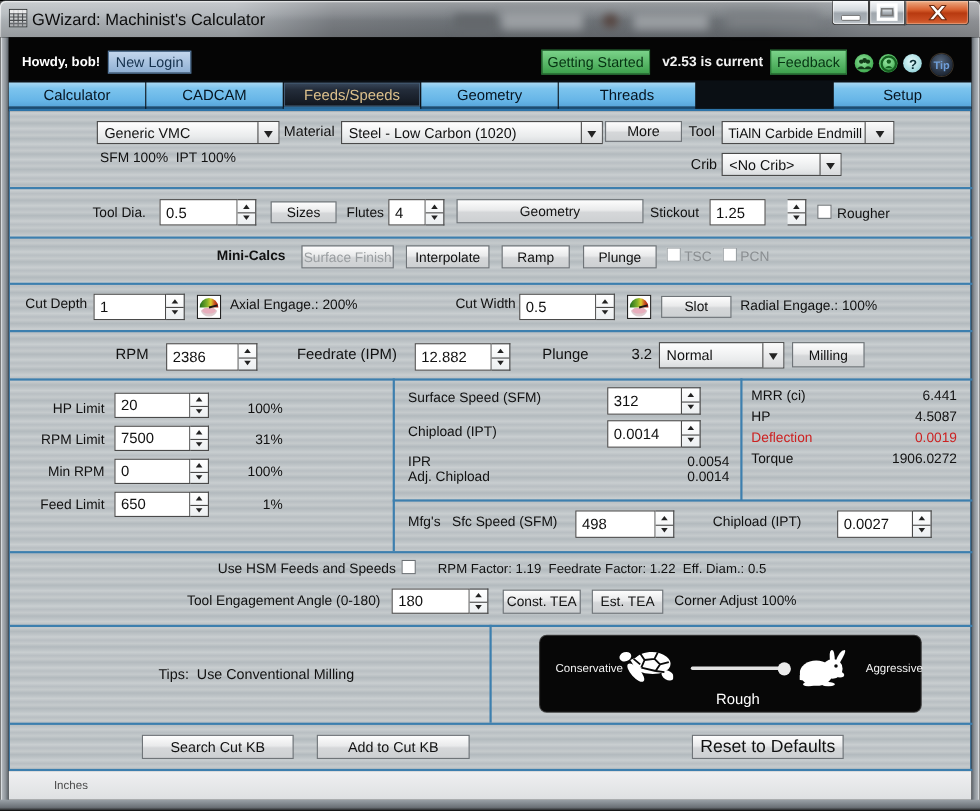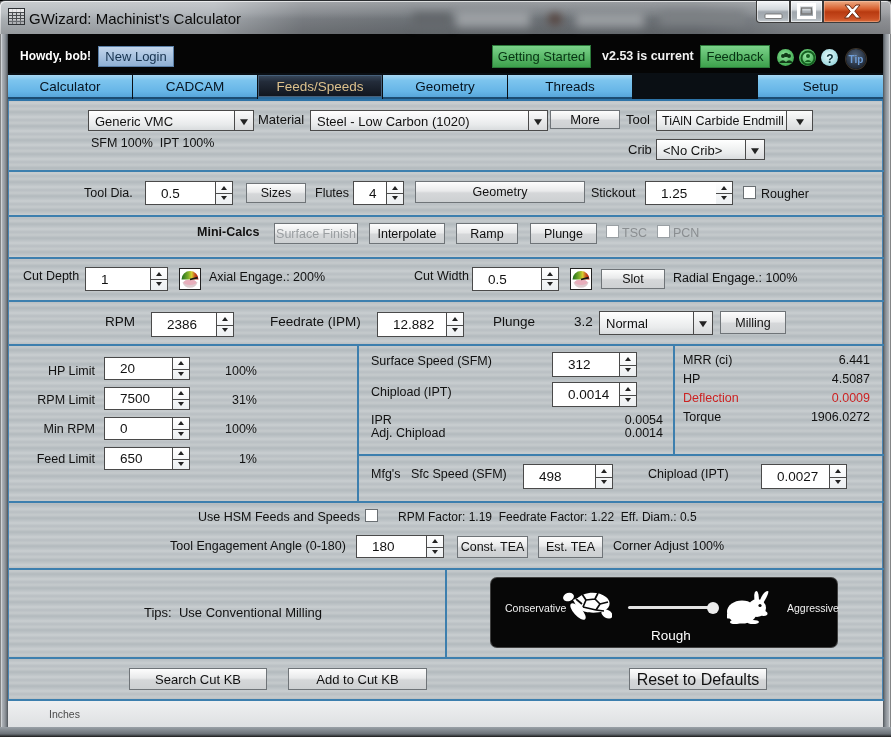--- a/index.html
+++ b/index.html
@@ -51,21 +51,21 @@
 #tabline { position:absolute; left:8px; top:99px; width:875px; height:2px; background:#2e74a8; }
 
 #main { position:absolute; left:8px; top:101px; width:875px; height:600px; border-left:1px solid #4a85b2; border-right:1px solid #4a85b2;
   background:repeating-linear-gradient(#bfc5c8 0px, #c9ced0 2px, #b9bfc3 5px, #c5cacc 8px, #b3babe 11px, #bfc5c8 14px); }
 #statusbar { position:absolute; left:8px; top:701px; width:875px; height:26px;
   background:linear-gradient(#eff0f1,#dee0e2); }
 #statusbar span { position:absolute; left:41px; top:7px; font-size:10.5px; color:#4a4a4a; }
 
 .lbl { position:absolute; font-size:12.5px; color:#111; white-space:nowrap; }
 .inp { position:absolute; background:#fff; border:1px solid #4a4a4a; font-size:13.5px; color:#111;
-  padding-left:15px; display:flex; align-items:center; }
+  padding-left:5px; display:flex; align-items:center; }
 .spin { position:absolute; width:17px; background:linear-gradient(#ffffff,#eceff1); border:1px solid #4a4a4a; border-left:none; }
 .spin:before, .spin:after { content:""; position:absolute; left:50%; transform:translateX(-50%);
   border-left:3.5px solid transparent; border-right:3.5px solid transparent; }
 .spin:before { top:16%; border-bottom:4.5px solid #222; }
 .spin:after { bottom:16%; border-top:4.5px solid #222; }
 .spin i { position:absolute; left:0; right:0; top:50%; height:1px; background:#4a4a4a; display:block; }
 .btn { position:absolute; background:linear-gradient(#fdfdfd,#e9eaeb 45%,#d5d7d9 55%,#cdd0d2);
   border:1px solid #6f7478; font-size:12.5px; color:#111; text-align:center; }
 .btn.dis { color:#9a9ea1; }
 .drop { position:absolute; background:linear-gradient(#ffffff,#e9ebec 70%,#d9dcde); border:1px solid #4a4a4a;
@@ -194,21 +194,21 @@
         <i></i>
       </div>
     <div class="btn" style="left:237px;top:82px;width:60px;height:20px;line-height:19px">Sizes</div>
     <div class="lbl" style="left:306px;top:85px">Flutes</div>
     <div class="inp" style="left:344px;top:80px;width:34px;height:24px">4</div>
     <div class="spin" style="left:378px;top:80px;height:24px">
         <i></i>
       </div>
     <div class="btn" style="left:406px;top:80px;width:170px;height:22px;line-height:21px">Geometry</div>
     <div class="lbl" style="left:582px;top:85px">Stickout</div>
-    <div class="inp" style="left:636px;top:80px;width:87px;height:24px">1.25</div>
+    <div class="inp" style="left:636px;top:80px;width:51px;height:24px">1.25</div>
     <div class="spin" style="left:707px;top:80px;height:24px">
         <i></i>
       </div>
     <div class="cb" style="left:734px;top:85px"></div>
     <div class="lbl" style="left:752px;top:86px">Rougher</div>
     <div class="sep" style="top:114px"></div>
 
     <div class="lbl" style="left:188px;top:124px;font-weight:bold">Mini-Calcs</div>
     <div class="btn dis" style="left:265px;top:122px;width:84px;height:21px;line-height:20px">Surface Finish</div>
     <div class="btn" style="left:360px;top:122px;width:76px;height:21px;line-height:20px">Interpolate</div>
@@ -337,21 +337,21 @@
     <div class="inp" style="left:752px;top:363px;width:69px;height:25px">0.0027</div>
     <div class="spin" style="left:821px;top:363px;height:25px">
         <i></i>
       </div>
 
     <div class="lbl" style="left:674px;top:252px">MRR (ci)</div>
     <div class="val" style="left:763px;top:252px;width:98px">6.441</div>
     <div class="lbl" style="left:674px;top:271px">HP</div>
     <div class="val" style="left:763px;top:271px;width:98px">4.5087</div>
     <div class="lbl" style="left:674px;top:290px;color:#c22">Deflection</div>
-    <div class="val" style="left:763px;top:290px;width:98px;color:#c22">0.0009</div>
+    <div class="val" style="left:763px;top:290px;width:98px;color:#c22">0.0019</div>
     <div class="lbl" style="left:674px;top:309px">Torque</div>
     <div class="val" style="left:763px;top:309px;width:98px">1906.0272</div>
     <div class="sep" style="top:400px"></div>
 
     <div class="lbl" style="left:189px;top:409px">Use HSM Feeds and Speeds</div>
     <div class="cb" style="left:356px;top:408px"></div>
     <div class="lbl" style="left:389px;top:409px;font-size:12px">RPM Factor: 1.19&nbsp;&nbsp;Feedrate Factor: 1.22&nbsp;&nbsp;Eff. Diam.: 0.5</div>
     <div class="lbl" style="left:161px;top:438px">Tool Engagement Angle (0-180)</div>
     <div class="inp" style="left:347px;top:434px;width:71px;height:23px">180</div>
     <div class="spin" style="left:418px;top:434px;height:23px">

